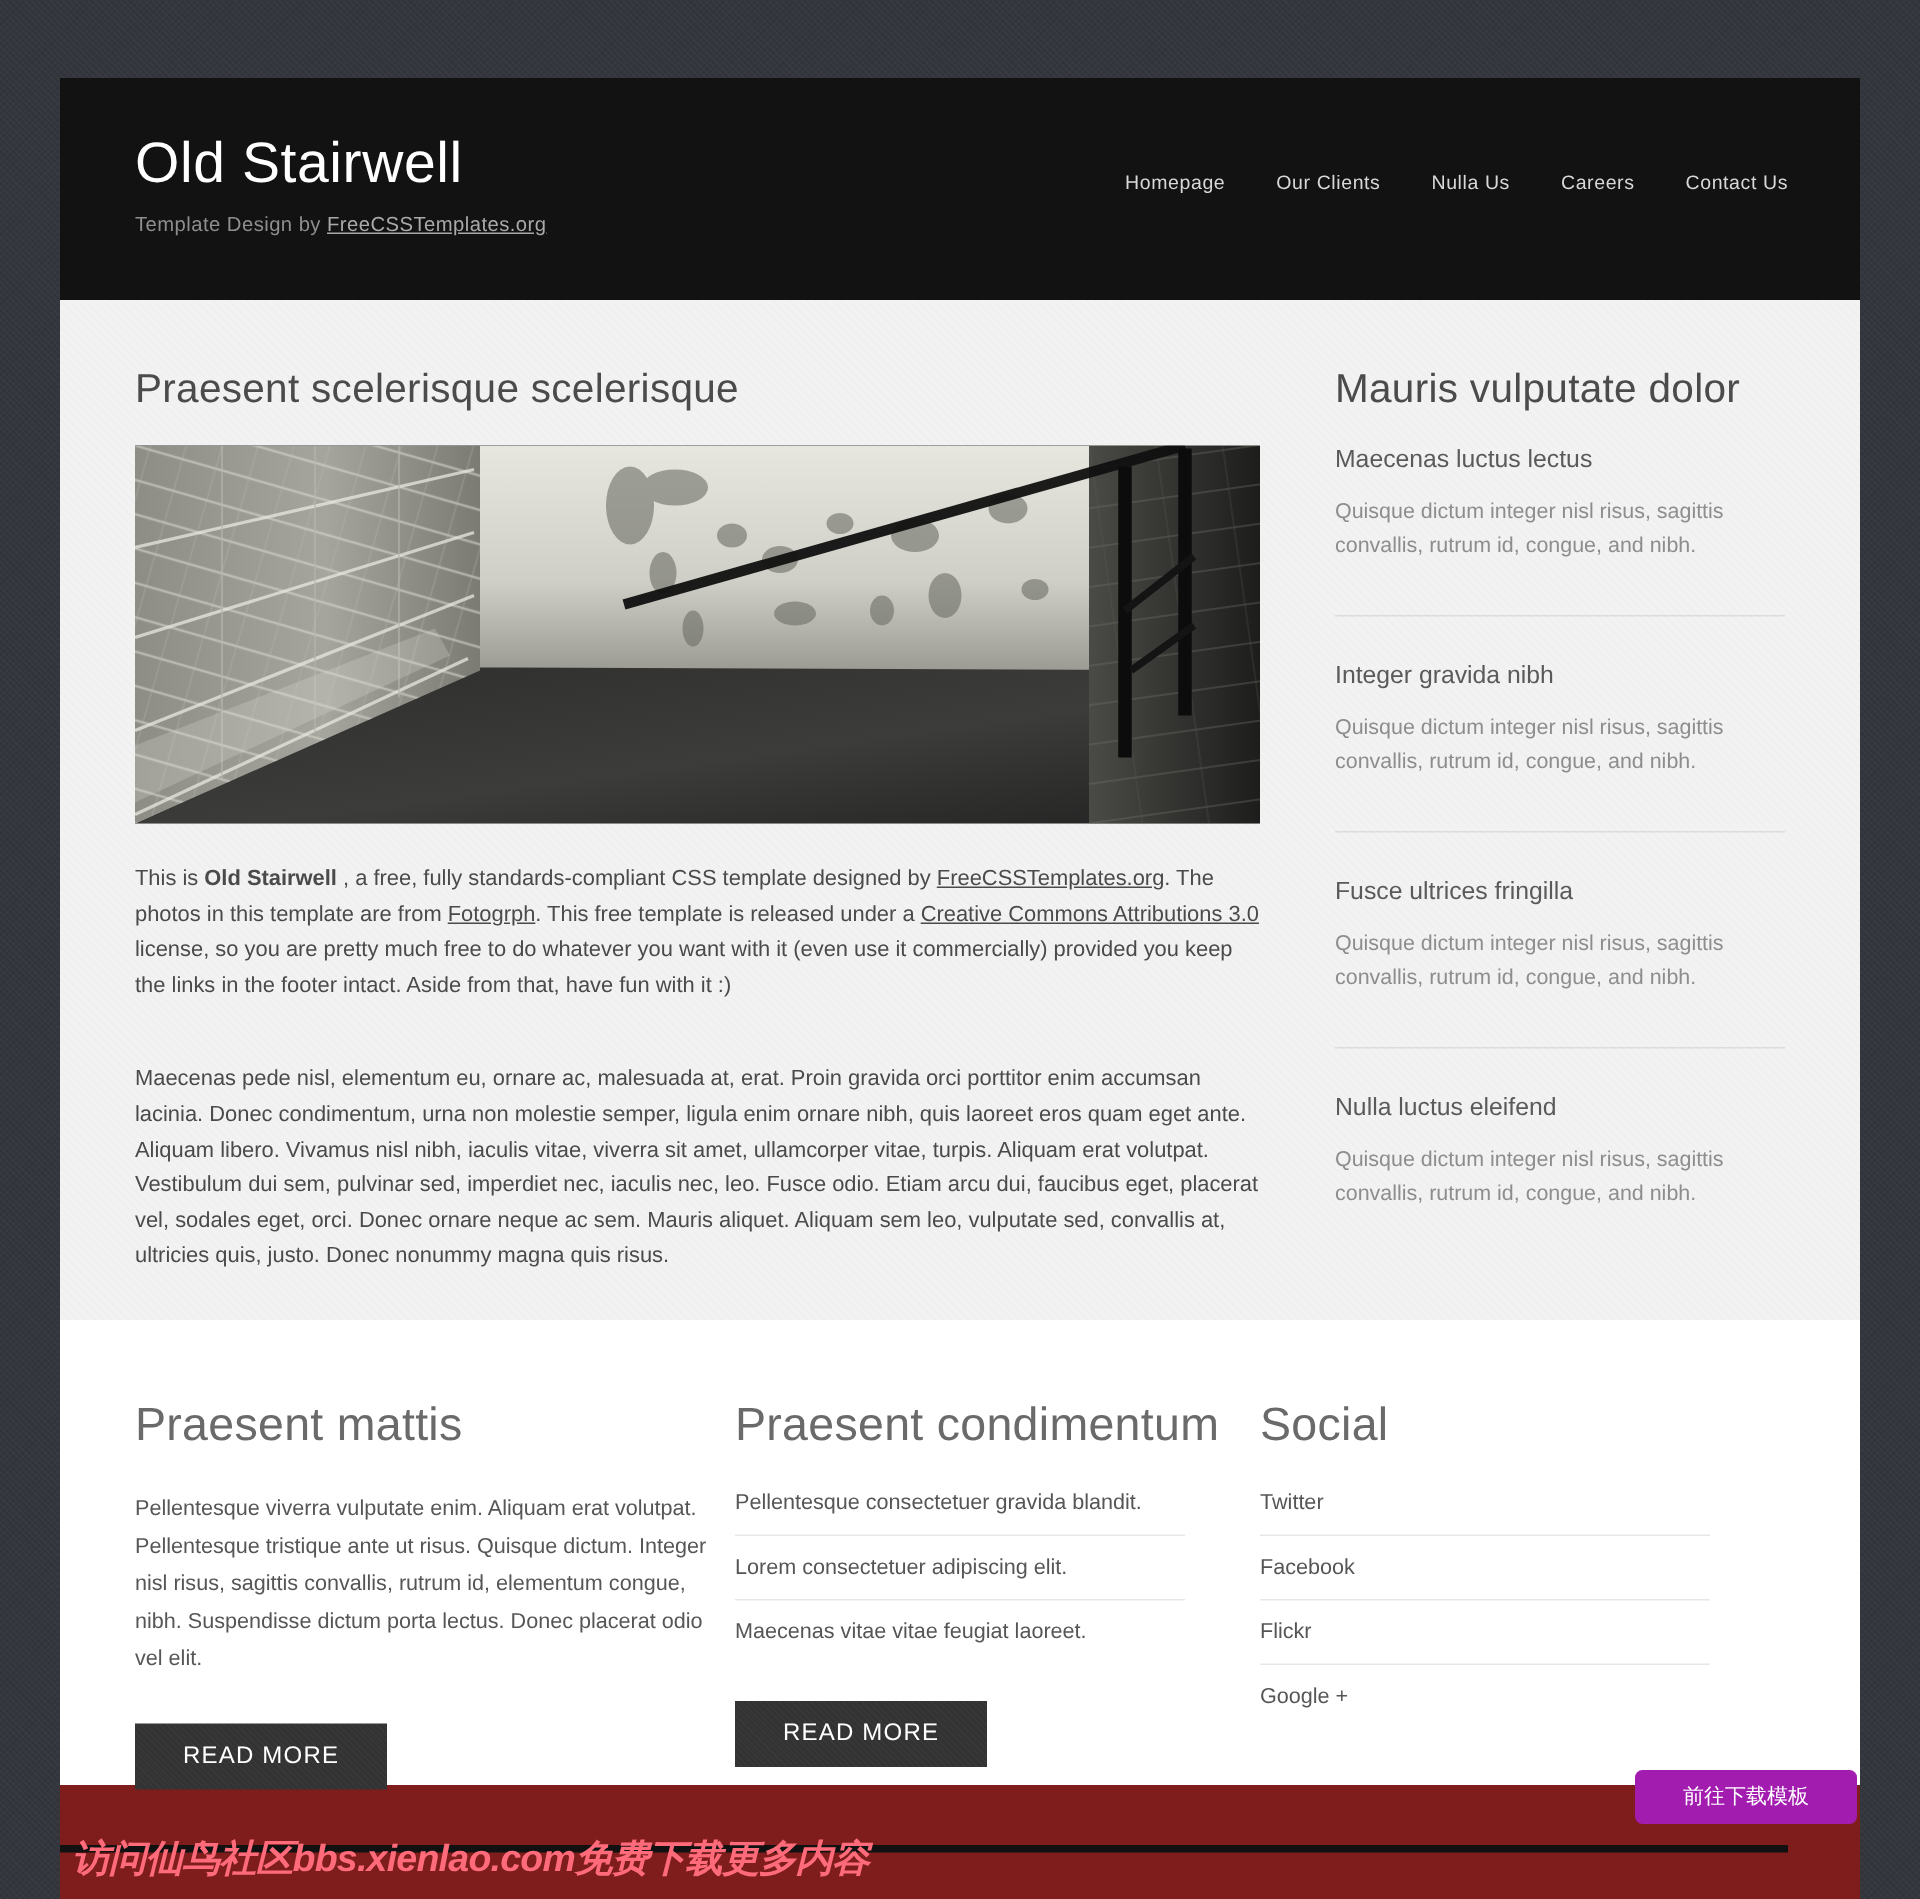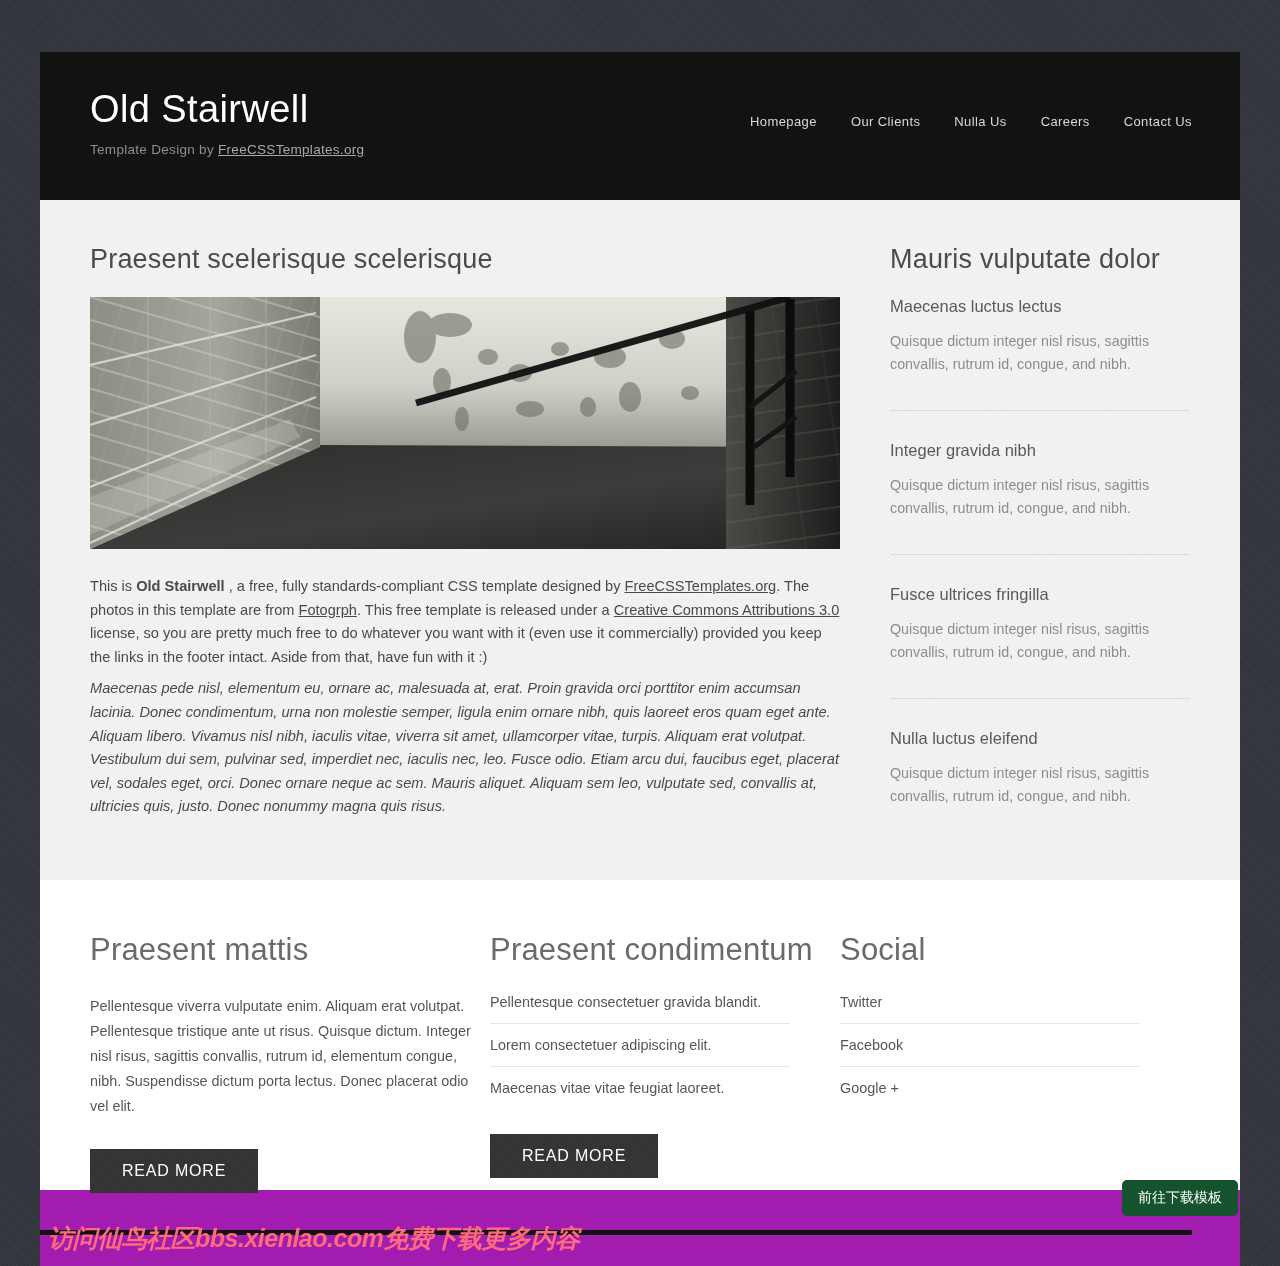--- a/index.html
+++ b/index.html
@@ -17,21 +17,21 @@
     overflow: hidden;
     position: relative;
   }
 
   #page {
     position: absolute;
     left: 40px;
     top: 52px;
     width: 1200px;
     height: 1214px;
-    background: #a21caf;
+    background: #7f1d1d;
   }
 
   
   #header {
     height: 148px;
     background: #121212;
     position: relative;
   }
   .brand {
     position: absolute;
@@ -111,21 +111,21 @@
   }
   .photo svg { display: block; }
 
   .body-copy {
     font-size: 14.6px;
     line-height: 23.6px;
     color: #4a4a4a;
     margin: 26px 0 0 0;
     width: 750px;
   }
-  .body-copy.second { margin-top: 8px; font-style: italic; }
+  .body-copy.second { margin-top: 39px; }
   .body-copy a { color: #4a4a4a; text-decoration: underline; }
   .body-copy b { font-weight: bold; }
 
   
   .side-block { width: 300px; }
   .side-block h3 {
     font-size: 16.5px;
     font-weight: 400;
     color: #5a5a5a;
     margin: 0 0 14px 0;
@@ -203,24 +203,24 @@
     width: 1152px;
     height: 5px;
     background: #111111;
   }
 
   
   #download-btn {
     position: absolute;
     right: 42px;
     top: 1180px;
-    background: #14532d;
+    background: #a21caf;
     color: #ffffff;
     font-size: 14px;
-    padding: 9px 16px;
+    padding: 9px 32px;
     border-radius: 5px;
     border: 0;
     cursor: pointer;
     white-space: nowrap;
     font-family: "Liberation Sans", sans-serif;
     z-index: 30;
   }
 
   
   #watermark {
@@ -402,20 +402,21 @@
         <li><span>Maecenas vitae vitae feugiat laoreet.</span></li>
       </ul>
       <button class="btn-readmore">READ MORE</button>
     </div>
 
     <div class="fcol fcol-3">
       <h2>Social</h2>
       <ul class="link-list">
         <li><a>Twitter</a></li>
         <li><a>Facebook</a></li>
+        <li><a>Flickr</a></li>
         <li><a>Google +</a></li>
       </ul>
     </div>
   </div>
 
   <div id="bottom-rule"></div>
 </div>
 
 <div id="watermark">访问仙鸟社区bbs.xienlao.com免费下载更多内容</div>
 

